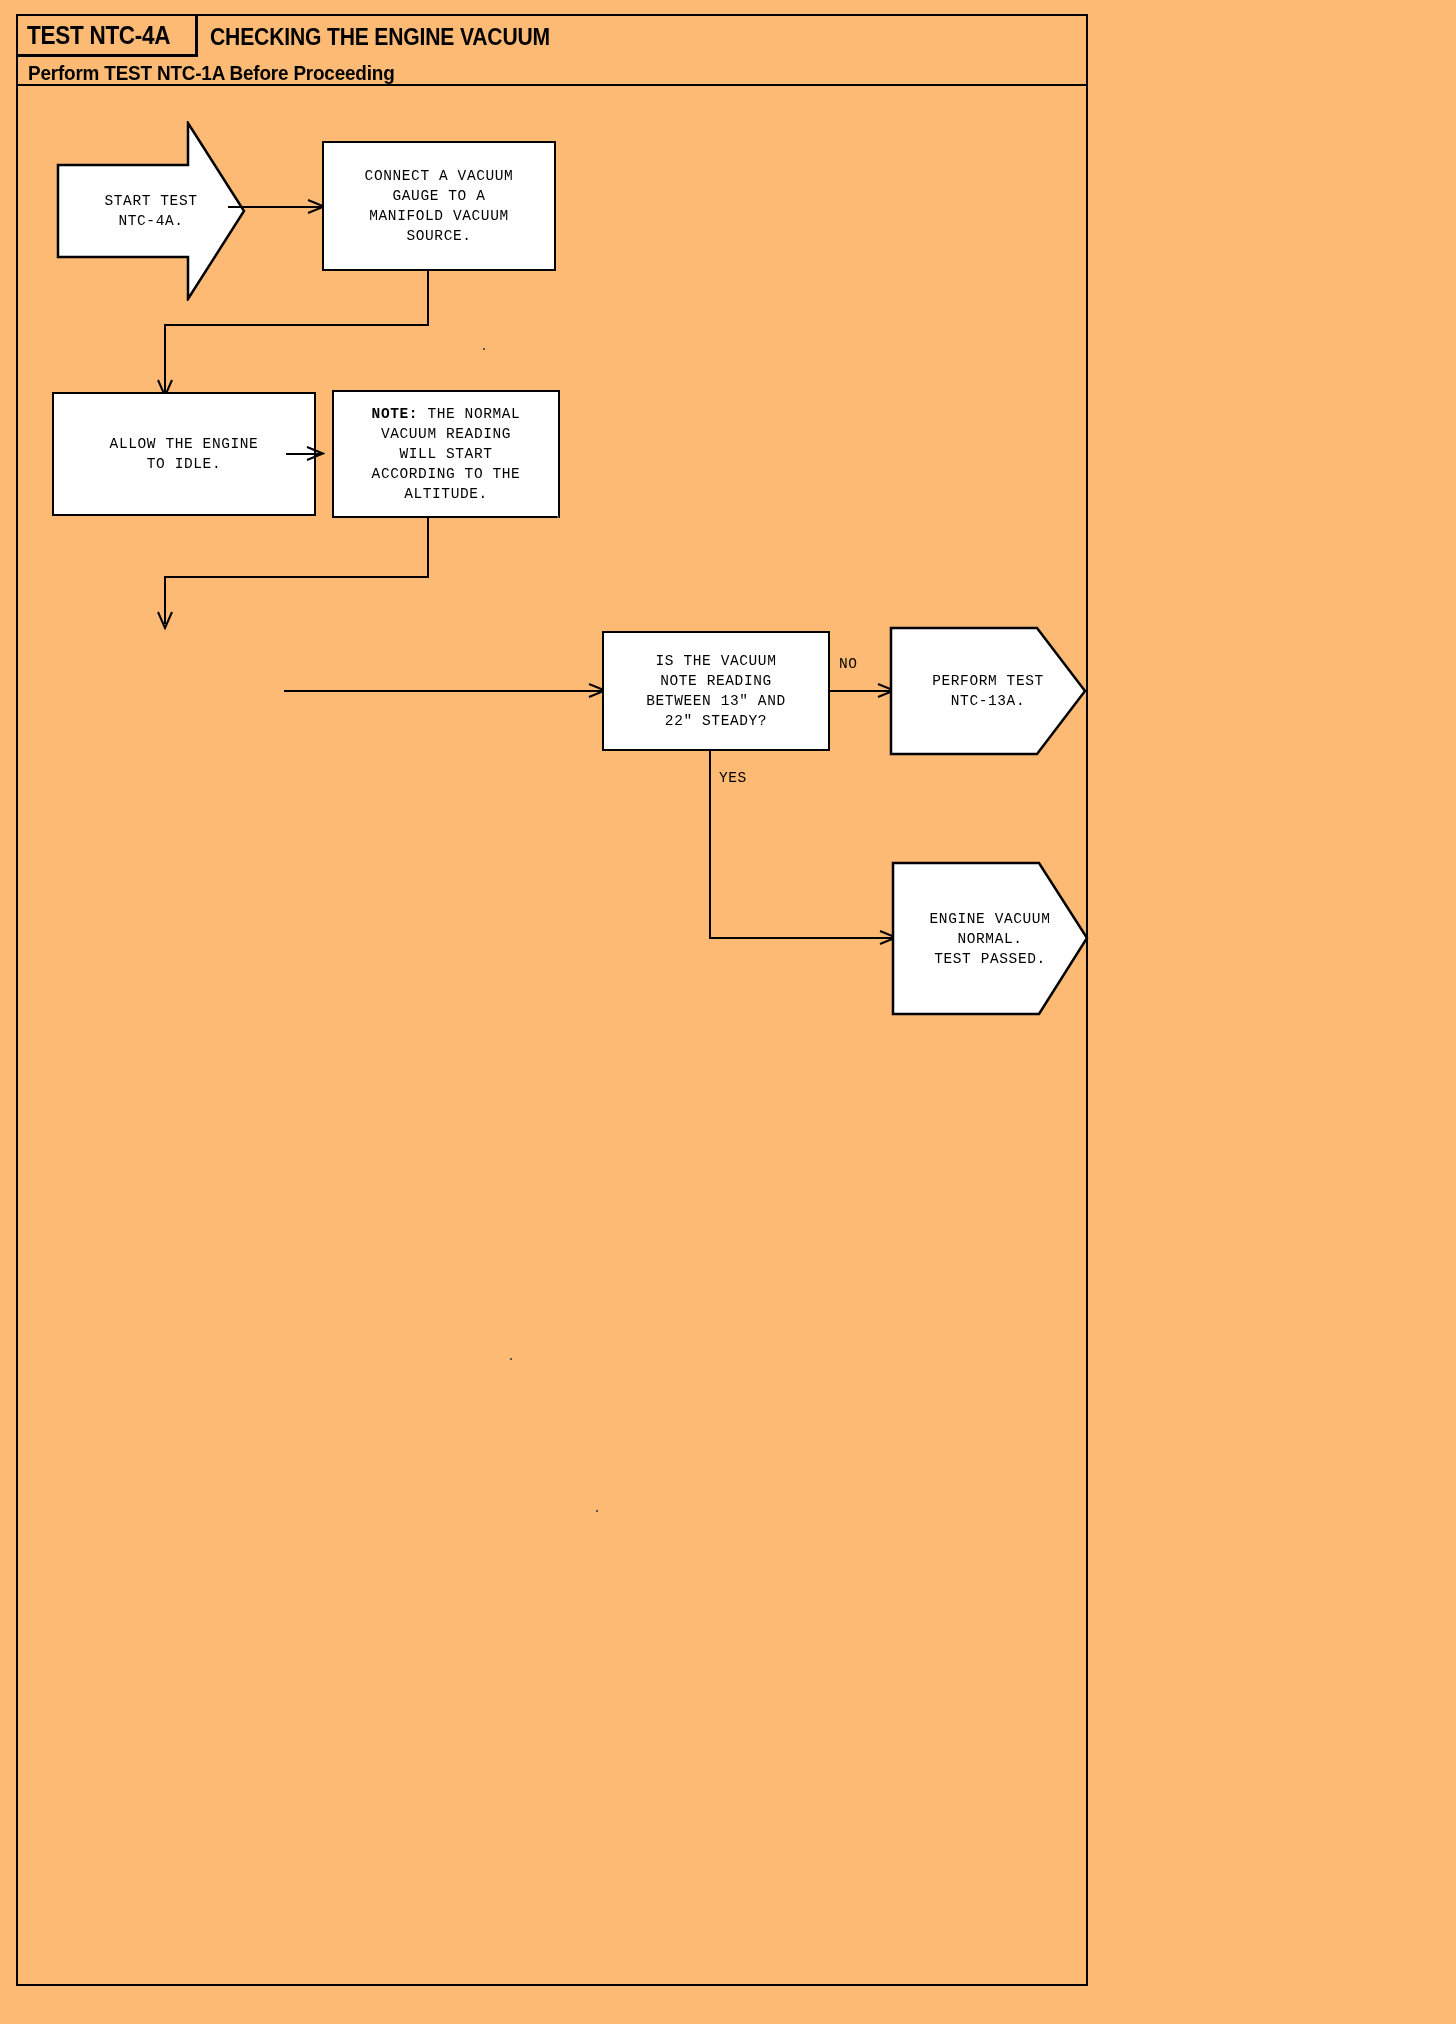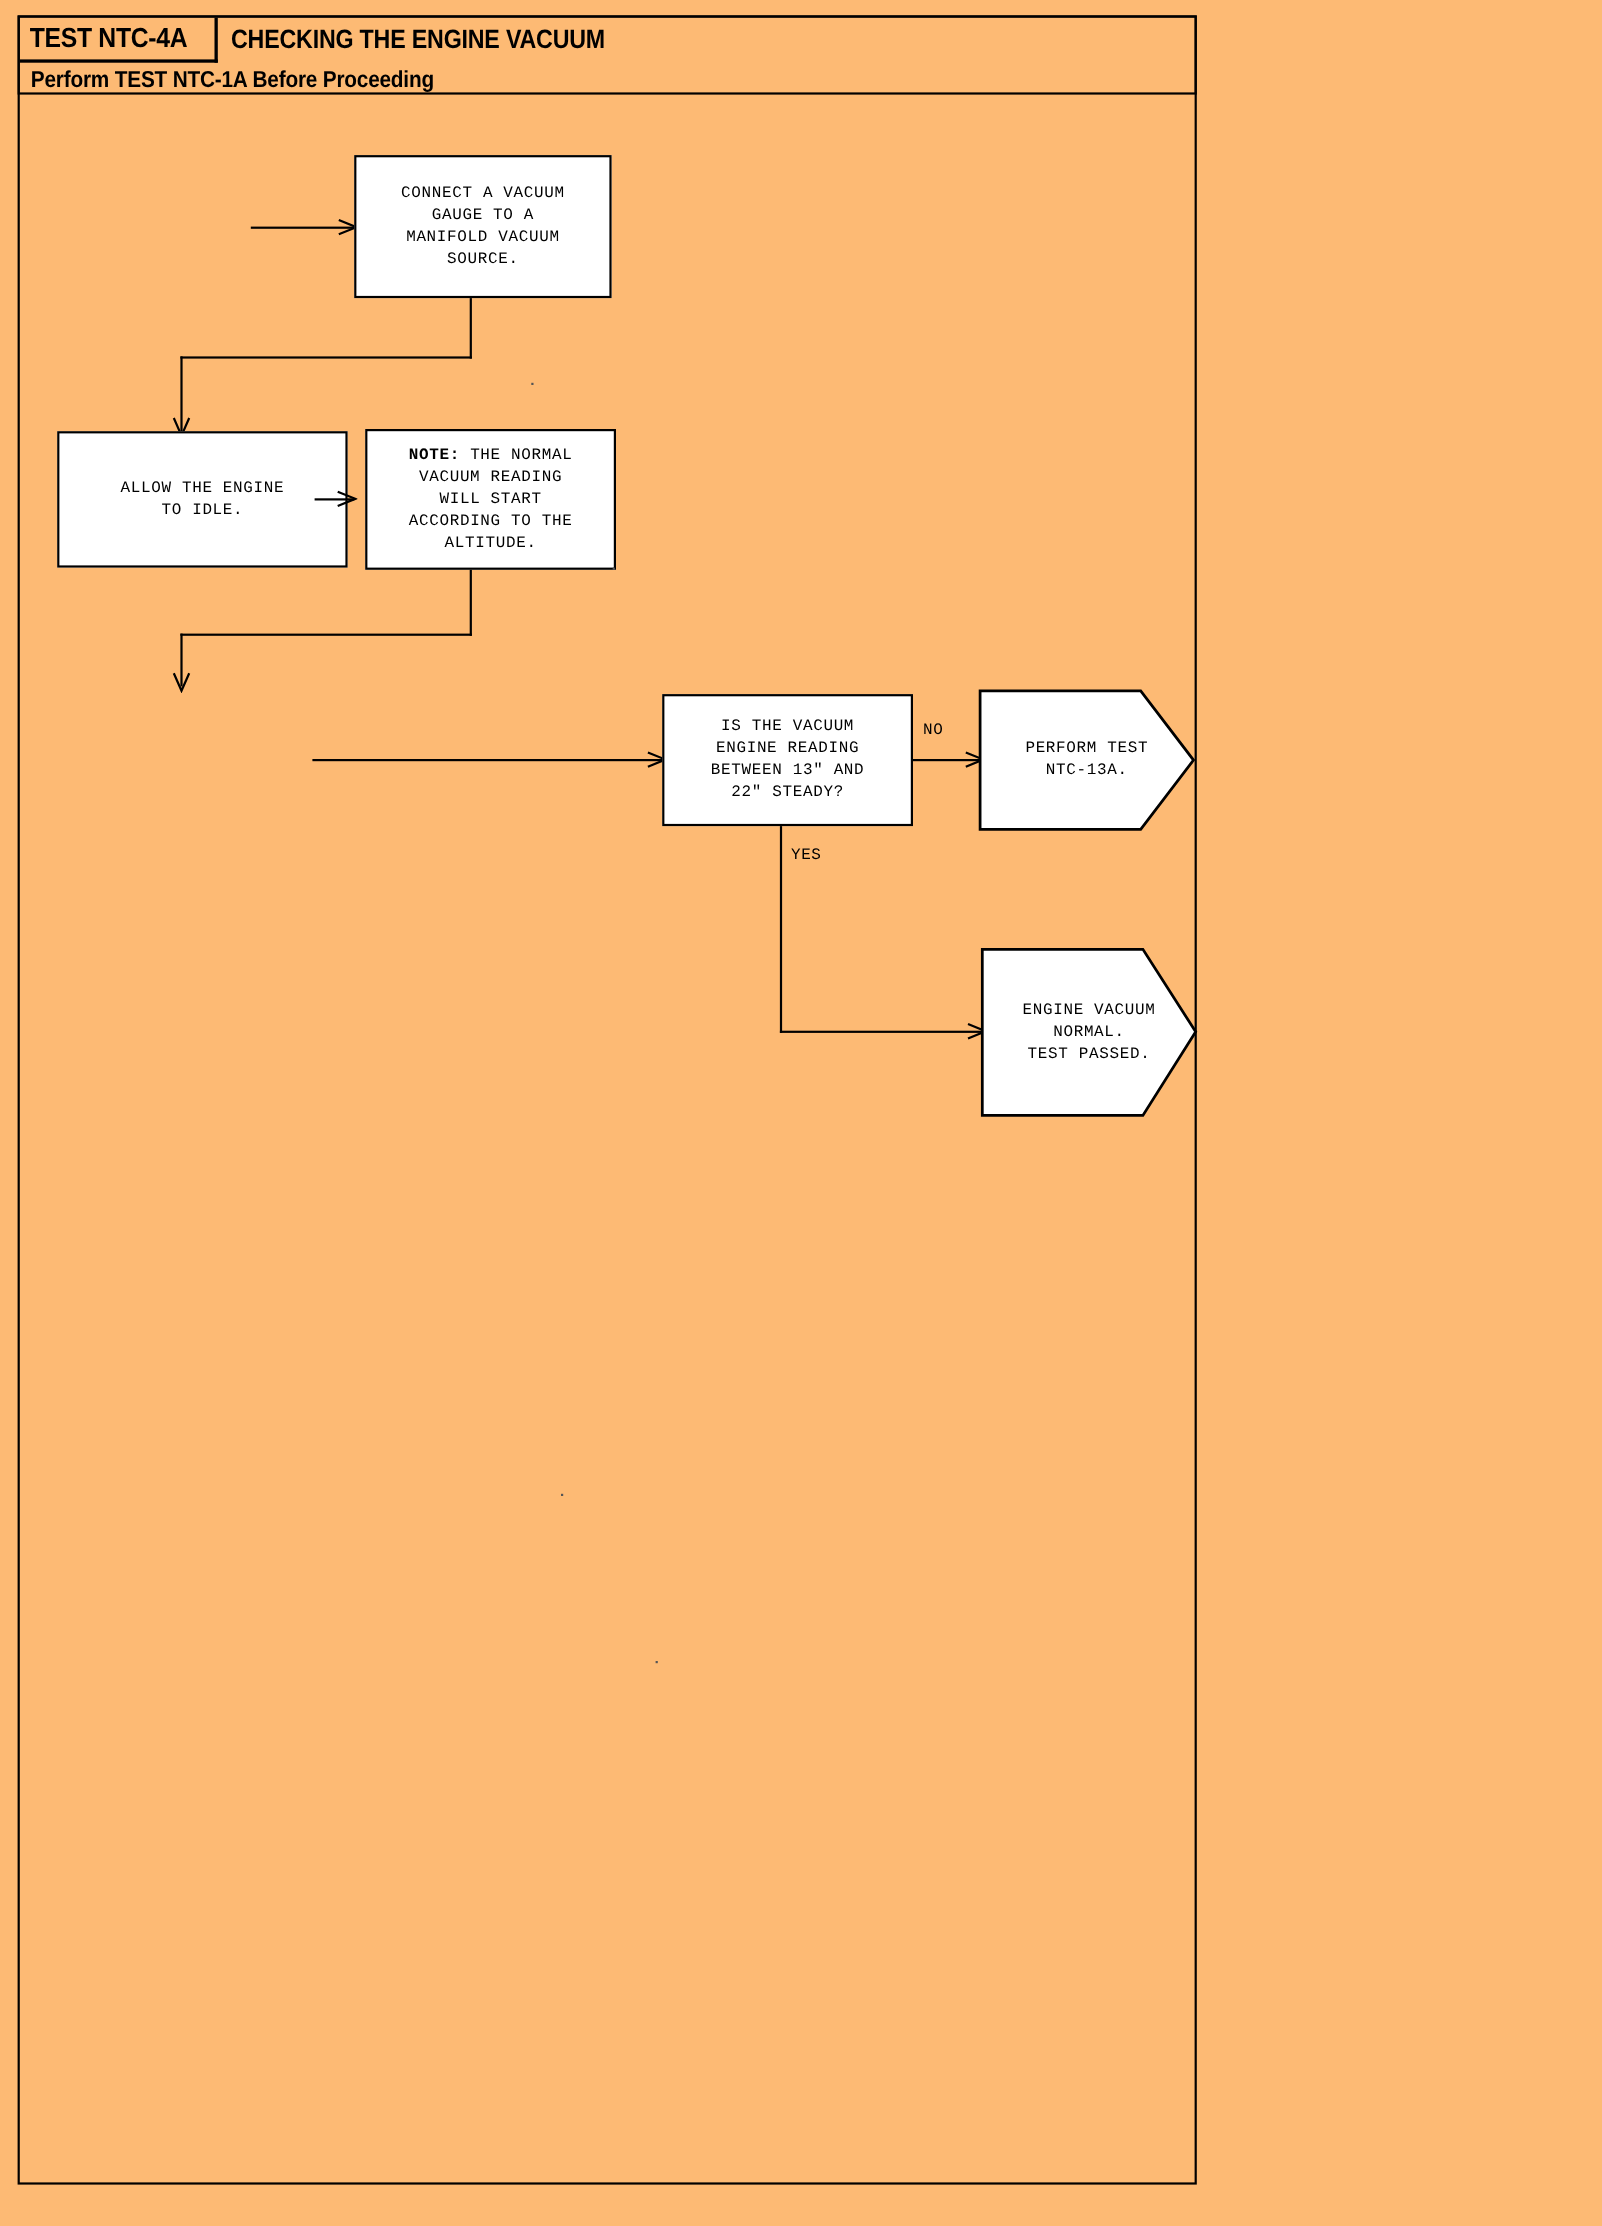--- a/index.html
+++ b/index.html
@@ -195,20 +195,29 @@
       <div class="test-id-cell">
         <span class="test-id-text">TEST NTC-4A</span>
       </div>
       <div class="header-title">CHECKING THE ENGINE VACUUM</div>
     </div>
     <div class="header-sub">Perform TEST NTC-1A Before Proceeding</div>
   </div>
 
   <div id="canvas">
 
+    <div class="arrow-shape" style="left:40px; top:35px; width:190px; height:180px;">
+      <svg width="190" height="180" viewBox="0 0 190 180">
+        <polygon points="2,44 132,44 132,2 188,90 132,178 132,136 2,136" fill="#ffffff" stroke="#000000" stroke-width="2.5" stroke-linejoin="miter"></polygon>
+      </svg>
+      <div class="arrow-label shift-left">
+        <span class="ln">START TEST</span>
+        <span class="ln">NTC-4A.</span>
+      </div>
+    </div>
 
     <div class="ln-h" style="left:212px; top:120px; width:95px;"></div>
     <div class="arrowhead" style="left:290px; top:112px;">
       <svg width="20" height="18" viewBox="0 0 20 18">
           <polyline points="2,2 18,8.5 2,15" fill="none" stroke="#000" stroke-width="2"></polyline>
         </svg>
     </div>
 
     <div class="box" style="left:306px; top:55px; width:234px; height:130px;">
       <span class="ln">CONNECT A VACUUM</span>
@@ -258,21 +267,21 @@
 
     <div class="ln-h" style="left:268px; top:604px; width:320px;"></div>
     <div class="arrowhead" style="left:571px; top:596px;">
       <svg width="20" height="18" viewBox="0 0 20 18">
           <polyline points="2,2 18,8.5 2,15" fill="none" stroke="#000" stroke-width="2"></polyline>
         </svg>
     </div>
 
     <div class="box" style="left:586px; top:545px; width:228px; height:120px;">
       <span class="ln">IS THE VACUUM</span>
-      <span class="ln">ENGINE READING</span>
+      <span class="ln">NOTE READING</span>
       <span class="ln">BETWEEN 13" AND</span>
       <span class="ln">22" STEADY?</span>
     </div>
 
     <div class="ln-h" style="left:814px; top:604px; width:63px;"></div>
     <div class="arrowhead" style="left:860px; top:596px;">
       <svg width="20" height="18" viewBox="0 0 20 18">
           <polyline points="2,2 18,8.5 2,15" fill="none" stroke="#000" stroke-width="2"></polyline>
         </svg>
     </div>

